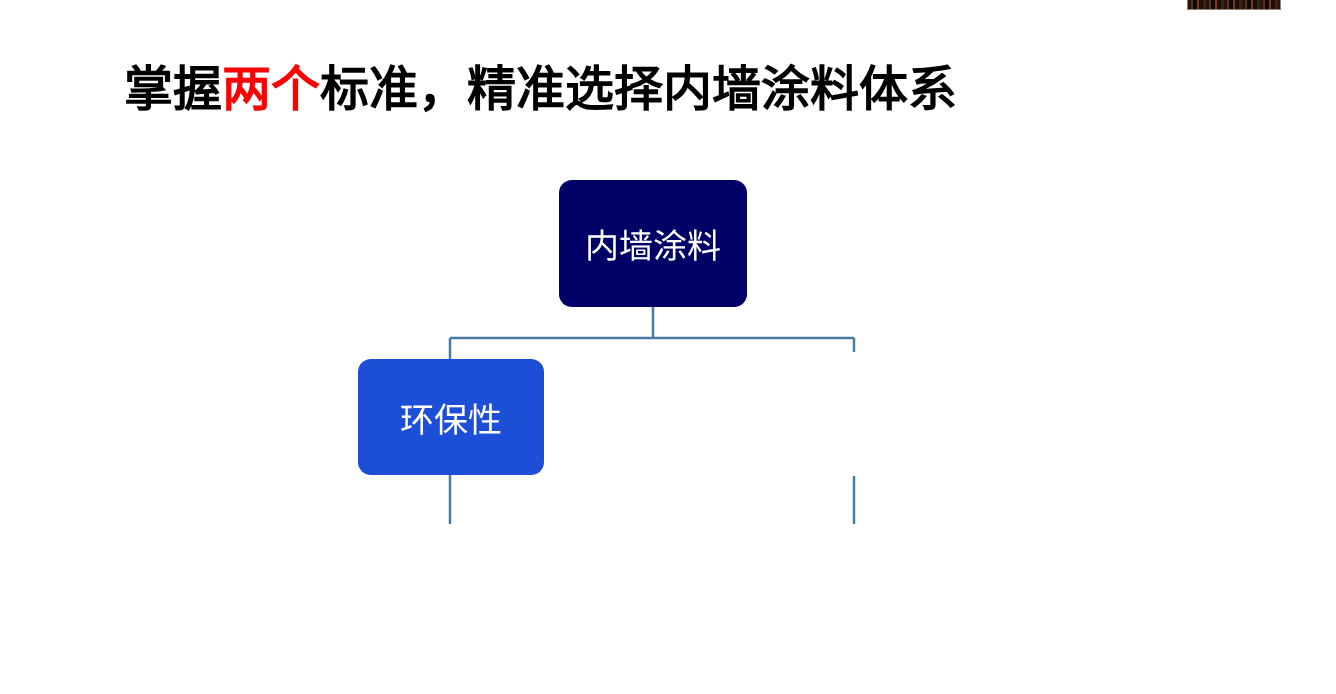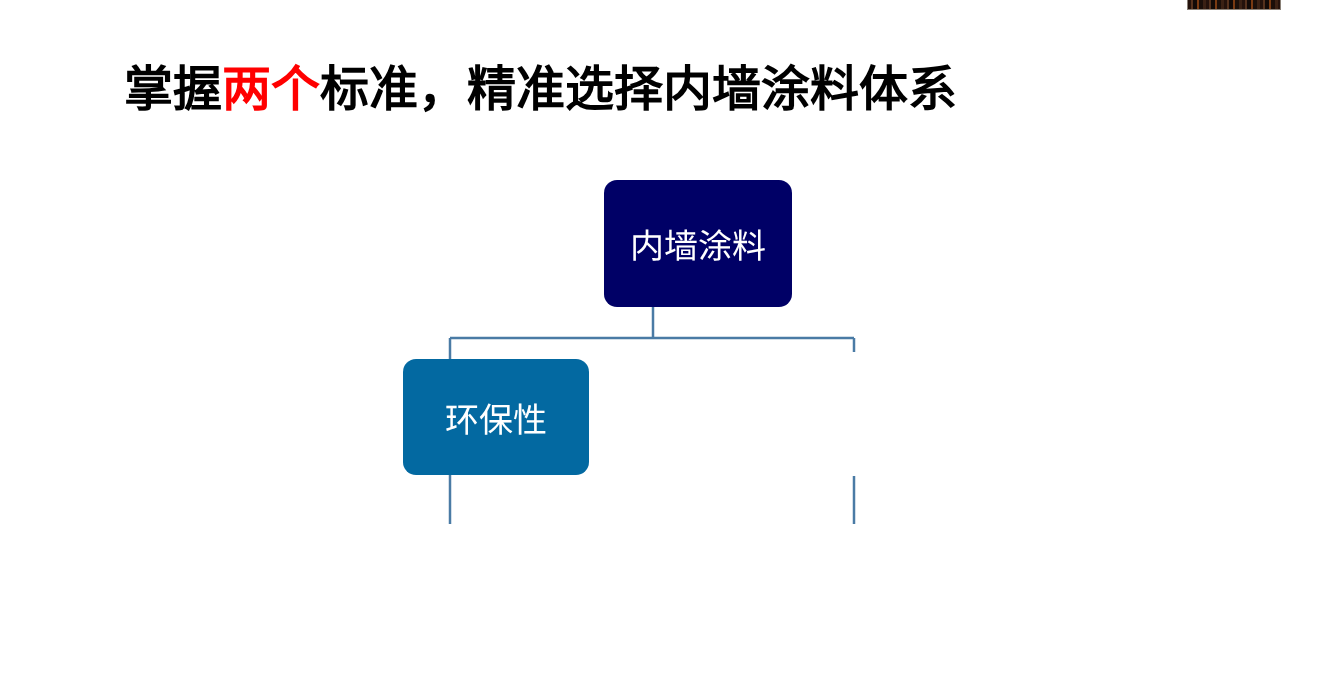--- a/index.html
+++ b/index.html
@@ -77,38 +77,37 @@
   .node {
     position: absolute;
     border-radius: 13px;
     color: #ffffff;
     display: flex;
     align-items: center;
     justify-content: center;
     text-align: center;
     box-sizing: border-box;
     font-family: "DejaVu Sans", "Liberation Sans", sans-serif;
-    margin-left: 45px;
   }
 
   .node-root {
     left: 559px;
     top: 180px;
     width: 188px;
     height: 127px;
     background: #000066;
     font-size: 34px;
   }
 
   .node-eco {
     left: 358px;
     top: 359px;
     width: 186px;
     height: 116px;
-    background: #0369a1;
+    background: #1d4ed8;
     font-size: 34px;
   }
 
   .node-tech {
     left: 761px;
     top: 352px;
     width: 186px;
     height: 124px;
     background: #000000;
     font-size: 34px;

